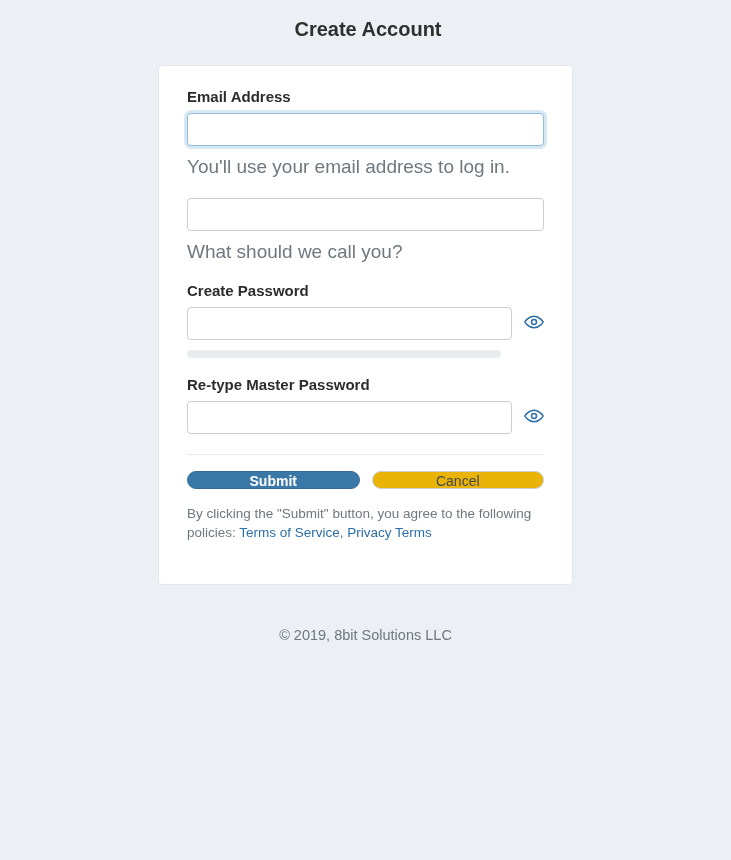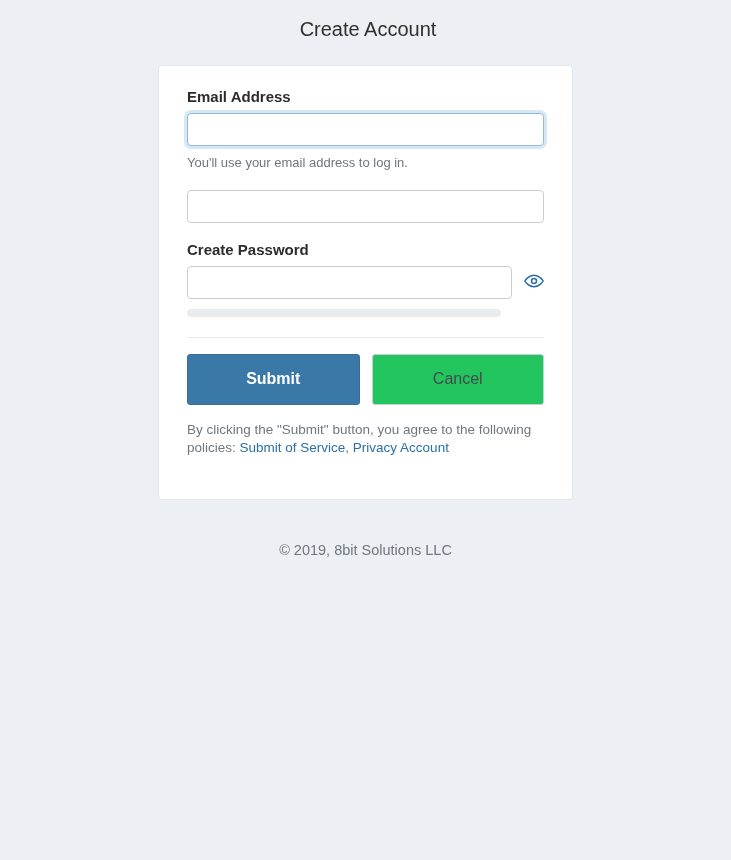--- a/index.html
+++ b/index.html
@@ -10,21 +10,21 @@
     color: #333;
     width: 731px;
     height: 860px;
   }
   .container {
     width: 731px;
     padding-top: 18px;
   }
   h1.page-title {
     text-align: center;
-    font-weight: 400;
+    font-weight: 700;
     font-size: 20px;
     margin: 0 0 24px 5px;
     color: #2f2f2f;
   }
   .card {
     background: #fff;
     width: 415px;
     margin: 0 auto;
     border: 1px solid #e3e8ee;
     border-radius: 4px;
@@ -63,21 +63,21 @@
   .eye-btn {
     background: none;
     border: none;
     padding: 0;
     cursor: pointer;
     display: flex;
     align-items: center;
   }
   .eye-btn svg { width: 20px; height: 20px; stroke: #2c6fa8; fill: none; stroke-width: 1.8; }
   .help-text {
-    font-size: 13px;
+    font-size: 19px;
     color: #6f777f;
     margin-top: 8px;
     line-height: 1.35;
   }
   .strength-bar {
     height: 8px;
     width: 88%;
     background: #e9ecef;
     border-radius: 4px;
     margin-top: 10px;
@@ -87,34 +87,34 @@
     border-top: 1px solid #e8eaed;
     margin: 20px 0 16px 0;
   }
   .button-row {
     display: flex;
     gap: 12px;
     margin-bottom: 16px;
   }
   .btn {
     flex: 1;
-    height: 51px;
-    border-radius: 3px;
-    font-size: 16px;
+    height: 18px;
+    border-radius: 14px;
+    font-size: 14px;
     cursor: pointer;
     font-family: inherit;
   }
   .btn-primary {
     background: #3a78a8;
     border: 1px solid #376d98;
     color: #fff;
     font-weight: 600;
   }
   .btn-secondary {
-    background: #22c55e;
+    background: #eab308;
     border: 1px solid #c9ced5;
     color: #434a51;
   }
   .policy-text {
     font-size: 13.5px;
     color: #6f777f;
     line-height: 1.4;
   }
   .policy-text a {
     color: #2c6fa8;
@@ -137,49 +137,64 @@
   <div class="card">
 
     <div class="form-group">
       <label>Email Address</label>
       <input type="text" class="text-input focused" autofocus="" value="" style="">
       <div class="help-text">You'll use your email address to log in.</div>
     </div>
 
     <div class="form-group">
       <input type="text" class="text-input" value="" style="">
+      <div class="help-text">What should we call you?</div>
     </div>
 
     <div class="form-group">
       <label>Create Password</label>
       <div class="input-row">
         <input type="password" class="text-input narrow" value="" style="">
         <button class="eye-btn">
           <span>
             <svg viewBox="0 0 24 24">
                 <path d="M1 12s4-7 11-7 11 7 11 7-4 7-11 7S1 12 1 12z"></path>
                 <circle cx="12" cy="12" r="3"></circle>
               </svg>
           </span>
         </button>
       </div>
       <div class="strength-bar"></div>
     </div>
 
+    <div class="form-group">
+      <label>Re-type Master Password</label>
+      <div class="input-row">
+        <input type="password" class="text-input narrow" value="" style="">
+        <button class="eye-btn">
+          <span>
+            <svg viewBox="0 0 24 24">
+                <path d="M1 12s4-7 11-7 11 7 11 7-4 7-11 7S1 12 1 12z"></path>
+                <circle cx="12" cy="12" r="3"></circle>
+              </svg>
+          </span>
+        </button>
+      </div>
+    </div>
 
 
     <hr class="divider">
 
     <div class="button-row">
       <button class="btn btn-primary">Submit</button>
       <button class="btn btn-secondary">Cancel</button>
     </div>
 
     <div class="policy-text">
-      <span>By clicking the "Submit" button, you agree to the following policies: </span><a href="#">Submit of Service</a><span>, </span><a href="#">Privacy Account</a>
+      <span>By clicking the "Submit" button, you agree to the following policies: </span><a href="#">Terms of Service</a><span>, </span><a href="#">Privacy Terms</a>
     </div>
 
   </div>
 
   <div class="footer">
     <div>© 2019, 8bit Solutions LLC</div>
 
   </div>
 </div>
 

